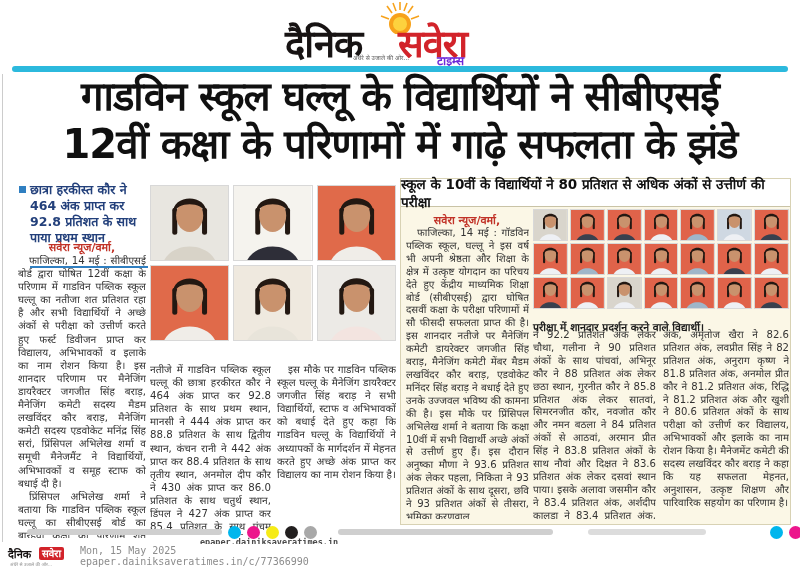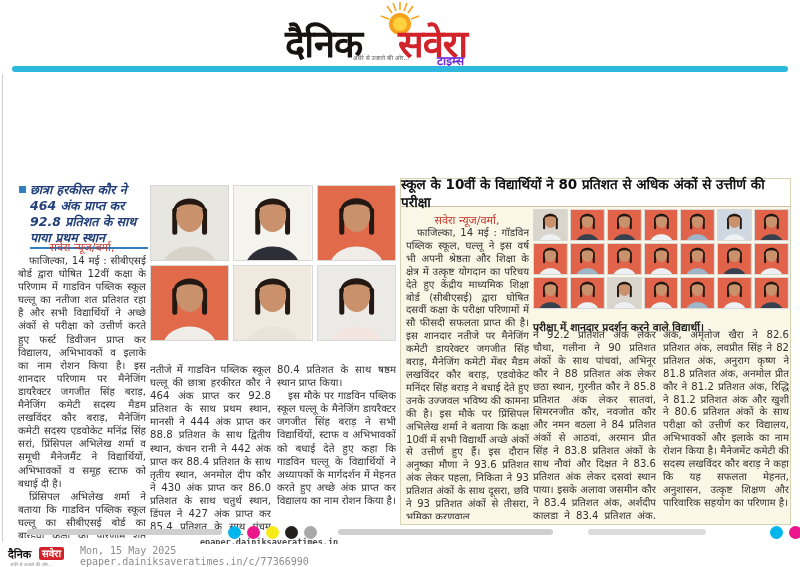--- a/index.html
+++ b/index.html
@@ -17,23 +17,23 @@
   .sun{position:absolute;left:92px;top:-2px;}
 
   .cyan-rule{left:12px;right:12px;top:66px;height:6px;background:#2cb9dd;border-radius:3px;}
   .left-edge{left:2px;top:74px;width:1px;height:468px;background:#cccccc;}
 
   .headline{left:8px;right:8px;top:72px;text-align:center;font-weight:800;color:#101010;
             font-size:40px;line-height:48px;letter-spacing:-1px;}
 
   
   .subhead{left:30px;top:182px;width:118px;color:#23407b;font-weight:700;font-size:12.5px;
-           line-height:16px;padding-bottom:1px;border-bottom:2px solid #2f7fc1;font-style:italic;}
+           line-height:16px;padding-bottom:20px;border-bottom:2px solid #2f7fc1;}
   .subhead-bullet{left:19px;top:186px;width:7px;height:7px;background:#2f7fc1;}
-  .byline{color:#c13227;font-weight:400;font-size:11px;text-align:center;}
+  .byline{color:#c13227;font-weight:700;font-size:11px;text-align:center;}
   .byline-l{left:18px;top:239px;width:128px;}
   .newstext{font-size:10.2px;line-height:13.1px;text-align:justify;color:#333;overflow:hidden;}
   .newstext p{margin:0;}
   .newstext p.ind{text-indent:11px;}
   .col1{left:18px;top:254px;width:128px;height:284px;}
 
   .photo-grid-left{left:150px;top:185px;width:246px;height:156px;display:grid;
                    grid-template-columns:repeat(3,1fr);grid-template-rows:repeat(2,1fr);gap:4px;}
   .photo-grid-right{display:grid;grid-template-columns:repeat(7,1fr);grid-template-rows:repeat(3,1fr);gap:2px;}
   .photo{overflow:hidden;border:1px solid #d8d8d8;}
@@ -94,20 +94,24 @@
       <span class="mast-black">दैनिक</span>
       <span class="mast-red">सवेरा</span>
       <span class="mast-tag">अंधेरे से उजाले की ओर...</span>
       <span class="mast-sub">टाइम्स</span>
     </div>
   </div>
 
   <div class="abs cyan-rule"></div>
   <div class="abs left-edge"></div>
 
+  <div class="abs headline">
+    <div>गाडविन स्कूल घल्लू के विद्यार्थियों ने सीबीएसई</div>
+    <div>12वीं कक्षा के परिणामों में गाढ़े सफलता के झंडे</div>
+  </div>
 
   <div class="abs subhead-bullet"></div>
   <div class="abs subhead">छात्रा हरकीस्त कौर ने 464 अंक प्राप्त कर 92.8 प्रतिशत के साथ पाया प्रथम स्थान</div>
   <div class="abs byline byline-l">सवेरा न्यूज/वर्मा,</div>
   <div class="abs newstext col1">
     <p class="ind">फाजिल्का, 14 मई : सीबीएसई बोर्ड द्वारा घोषित 12वीं कक्षा के परिणाम में गाडविन पब्लिक स्कूल घल्लू का नतीजा शत प्रतिशत रहा है और सभी विद्यार्थियों ने अच्छे अंकों से परीक्षा को उत्तीर्ण करते हुए फर्स्ट डिवीजन प्राप्त कर विद्यालय, अभिभावकों व इलाके का नाम रोशन किया है। इस शानदार परिणाम पर मैनेजिंग डायरैक्टर जगजीत सिंह बराड़, मैनेजिंग कमेटी सदस्य मैडम लखविंदर कौर बराड़, मैनेजिंग कमेटी सदस्य एडवोकेट मनिंद्र सिंह सरां, प्रिंसिपल अभिलेख शर्मा व समूची मैनेजमैंट ने विद्यार्थियों, अभिभावकों व समूह स्टाफ को बधाई दी है।</p>
     <p class="ind">प्रिंसिपल अभिलेख शर्मा ने बताया कि गाडविन पब्लिक स्कूल घल्लू का सीबीएसई बोर्ड का बारहवीं कक्षा का परिणाम शत प्रतिशत रहा है। उन्होंने बताया कि बारहवीं कक्षा के घोषित</p>
   </div>
 
   <div class="abs photo-grid-left">
@@ -170,21 +174,20 @@
           <ellipse cx="20" cy="17" rx="7" ry="8.5" fill="#c9926d"></ellipse>
           <path d="M11.5,16 C10.5,5.5 29.5,5.5 28.5,16 C26.5,9.5 13.5,9.5 11.5,16 Z" fill="#231812"></path>
         </svg>
       </div>
     </div>
 
   <div class="abs newstext col2">
     <p>नतीजे में गाडविन पब्लिक स्कूल घल्लू की छात्रा हरकीरत कौर ने 464 अंक प्राप्त कर 92.8 प्रतिशत के साथ प्रथम स्थान, मानसी ने 444 अंक प्राप्त कर 88.8 प्रतिशत के साथ द्वितीय स्थान, कंचन रानी ने 442 अंक प्राप्त कर 88.4 प्रतिशत के साथ तृतीय स्थान, अनमोल दीप कौर ने 430 अंक प्राप्त कर 86.0 प्रतिशत के साथ चतुर्थ स्थान, डिंपल ने 427 अंक प्राप्त कर 85.4 प्रतिशत के साथ पंचम स्थान और नेहा शर्मा ने 402 अंक प्राप्त कर</p>
   </div>
   <div class="abs newstext col3">
-    <p>80.4 प्रतिशत के साथ षष्ठम स्थान प्राप्त किया।</p>
     <p class="ind">इस मौके पर गाडविन पब्लिक स्कूल घल्लू के मैनेजिंग डायरैक्टर जगजीत सिंह बराड़ ने सभी विद्यार्थियों, स्टाफ व अभिभावकों को बधाई देते हुए कहा कि गाडविन घल्लू के विद्यार्थियों ने अध्यापकों के मार्गदर्शन में मेहनत करते हुए अच्छे अंक प्राप्त कर विद्यालय का नाम रोशन किया है।</p>
   </div>
 
   <div class="abs rbox">
     <div class="rhead">स्कूल के 10वीं के विद्यार्थियों ने 80 प्रतिशत से अधिक अंकों से उत्तीर्ण की परीक्षा</div>
     <div class="byline byline-r">सवेरा न्यूज/वर्मा,</div>
     <div class="newstext rcol1">
       <p class="ind">फाजिल्का, 14 मई : गॉडविन पब्लिक स्कूल, घल्लू ने इस वर्ष भी अपनी श्रेष्ठता और शिक्षा के क्षेत्र में उत्कृष्ट योगदान का परिचय देते हुए केंद्रीय माध्यमिक शिक्षा बोर्ड (सीबीएसई) द्वारा घोषित दसवीं कक्षा के परीक्षा परिणामों में सौ फीसदी सफलता प्राप्त की है। इस शानदार नतीजे पर मैनेजिंग कमेटी डायरेक्टर जगजीत सिंह बराड़, मैनेजिंग कमेटी मेंबर मैडम लखविंदर कौर बराड़, एडवोकेट मनिंदर सिंह बराड़ ने बधाई देते हुए उनके उज्जवल भविष्य की कामना की है। इस मौके पर प्रिंसिपल अभिलेख शर्मा ने बताया कि कक्षा 10वीं में सभी विद्यार्थी अच्छे अंकों से उत्तीर्ण हुए हैं। इस दौरान अनुष्का मौणा ने 93.6 प्रतिशत अंक लेकर पहला, निकिता ने 93 प्रतिशत अंकों के साथ दूसरा, छवि ने 93 प्रतिशत अंकों से तीसरा, भूमिका करणवाल</p>
     </div>
     <div class="rgrid photo-grid-right">

